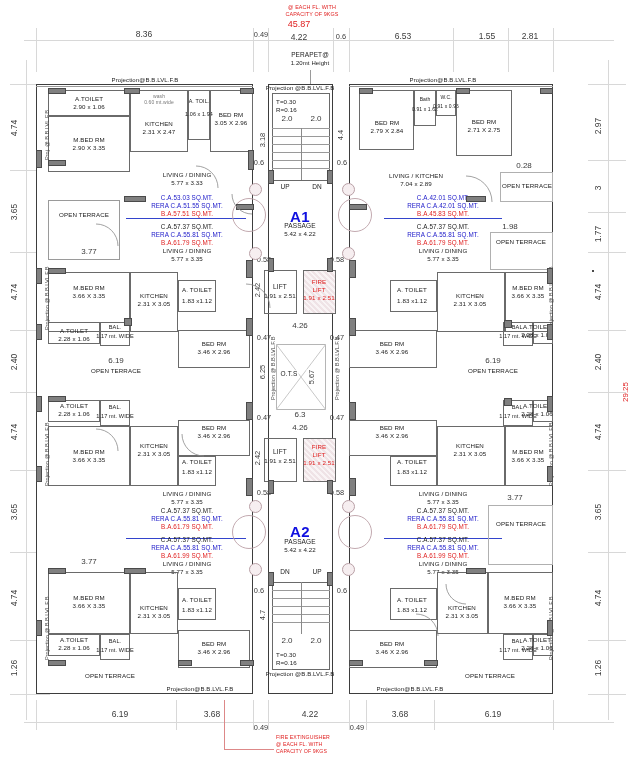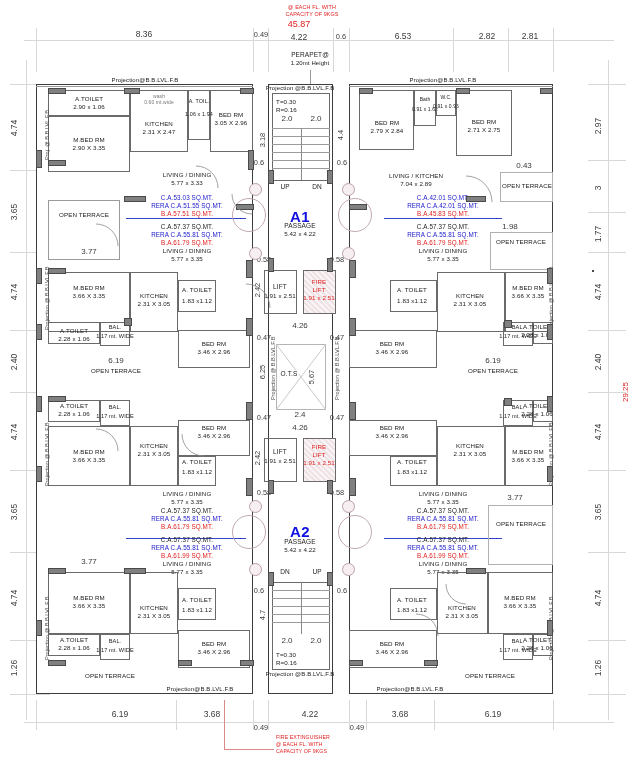--- a/index.html
+++ b/index.html
@@ -74,21 +74,21 @@
 
   <div class="t c red" style="left:312px;top:7px;font-size:5.4px;">@ EACH FL. WITH</div>
   <div class="t c red" style="left:312px;top:14px;font-size:5.4px;">CAPACITY OF 9KGS</div>
   <div class="dim red" style="left:299px;top:24px;font-size:9px;">45.87</div>
 
   <div class="dim" style="left:144px;top:34px;">8.36</div>
   <div class="dim dimS" style="left:261px;top:34px;">0.49</div>
   <div class="dim" style="left:299px;top:37px;">4.22</div>
   <div class="dim dimS" style="left:341px;top:36px;">0.6</div>
   <div class="dim" style="left:403px;top:36px;">6.53</div>
-  <div class="dim" style="left:487px;top:36px;">2.82</div>
+  <div class="dim" style="left:487px;top:36px;">1.55</div>
   <div class="dim" style="left:530px;top:36px;">2.81</div>
 
   <div class="t c" style="left:310px;top:55px;font-size:6.5px;">PERAPET@</div>
   <div class="t c" style="left:310px;top:63px;font-size:6px;">1.20mt Height</div>
   <div class="ln" style="left:310px;top:70px;width:1px;height:16px;background:#9a9a9a;"></div>
 
   <div class="dim" style="left:120px;top:714px;">6.19</div>
   <div class="dim" style="left:212px;top:714px;">3.68</div>
   <div class="dim dimS" style="left:261px;top:727px;">0.49</div>
   <div class="dim" style="left:310px;top:714px;">4.22</div>
@@ -285,21 +285,21 @@
   <div class="t c" style="left:446px;top:98px;font-size:5px;">W.C.</div>
   <div class="t c" style="left:446px;top:107px;font-size:5px;">0.91 x 0.96</div>
 
   <div class="wall2" style="left:456px;top:90px;width:56px;height:66px;"></div>
   <div class="t c" style="left:484px;top:122px;">BED RM</div>
   <div class="t c" style="left:484px;top:130px;">2.71 X 2.75</div>
 
   <div class="t c" style="left:416px;top:176px;">LIVING / KITCHEN</div>
   <div class="t c" style="left:416px;top:184px;">7.04 x 2.89</div>
 
-  <div class="dim" style="left:524px;top:165px;font-size:8px;">0.43</div>
+  <div class="dim" style="left:524px;top:165px;font-size:8px;">0.28</div>
   <div class="wall2" style="left:500px;top:172px;width:53px;height:30px;border-color:#b0b0b0;"></div>
   <div class="t c" style="left:527px;top:186px;">OPEN TERRACE</div>
 
   <div class="t c blue" style="left:443px;top:198px;font-size:6.3px;">C.A.42.01 SQ.MT.</div>
   <div class="t c blue" style="left:443px;top:206px;font-size:6.3px;">RERA C.A.42.01 SQ.MT.</div>
   <div class="t c red" style="left:443px;top:214px;font-size:6.3px;">B.A.45.83 SQ.MT.</div>
   <div class="ln" style="left:384px;top:218px;width:118px;height:1px;background:#3344cc;"></div>
 
   <div class="t c" style="left:443px;top:227px;font-size:6.3px;">C.A.57.37 SQ.MT.</div>
   <div class="t c blue" style="left:443px;top:235px;font-size:6.3px;">RERA C.A.55.81 SQ.MT.</div>
@@ -462,21 +462,21 @@
   <div class="wall2" style="left:276px;top:344px;width:50px;height:66px;border-color:#b5b5b5;"></div>
   <svg style="position:absolute;left:276px;top:344px;width:50px;height:66px;">
     <line x1="0" y1="0" x2="50" y2="66" stroke="#c8c8c8" stroke-width="1"></line>
     <line x1="50" y1="0" x2="0" y2="66" stroke="#c8c8c8" stroke-width="1"></line>
   </svg>
   <div class="t c" style="left:289px;top:374px;font-size:6.5px;background:#fff;padding:0 1px;">O.T.S</div>
   <div class="vdim" style="left:311px;top:377px;transform:translate(-50%,-50%) rotate(-90deg);font-size:7.5px;background:#fff;">5.67</div>
   <div class="vdim" style="left:262px;top:372px;transform:translate(-50%,-50%) rotate(-90deg);font-size:7.5px;">6.25</div>
   <div class="lblrot" style="left:270px;top:400px;transform:rotate(-90deg);">Projection @ B.B.LVL.F.B</div>
   <div class="lblrot" style="left:334px;top:400px;transform:rotate(-90deg);">Projection @ B.B.LVL.F.B</div>
-  <div class="dim" style="left:300px;top:414px;font-size:8px;">2.4</div>
+  <div class="dim" style="left:300px;top:414px;font-size:8px;">6.3</div>
   <div class="dim dimS" style="left:264px;top:417px;">0.47</div>
   <div class="dim dimS" style="left:337px;top:417px;">0.47</div>
   <div class="dim" style="left:300px;top:427px;font-size:8px;">4.26</div>
 
   <div class="wall2" style="left:264px;top:438px;width:33px;height:44px;"></div>
   <div class="t c" style="left:280px;top:452px;font-size:6.5px;">LIFT</div>
   <div class="t c" style="left:280px;top:461px;">1.91 x 2.51</div>
 
   <div class="hatch" style="left:303px;top:438px;width:33px;height:44px;"></div>
   <div class="wall2" style="left:303px;top:438px;width:33px;height:44px;"></div>

